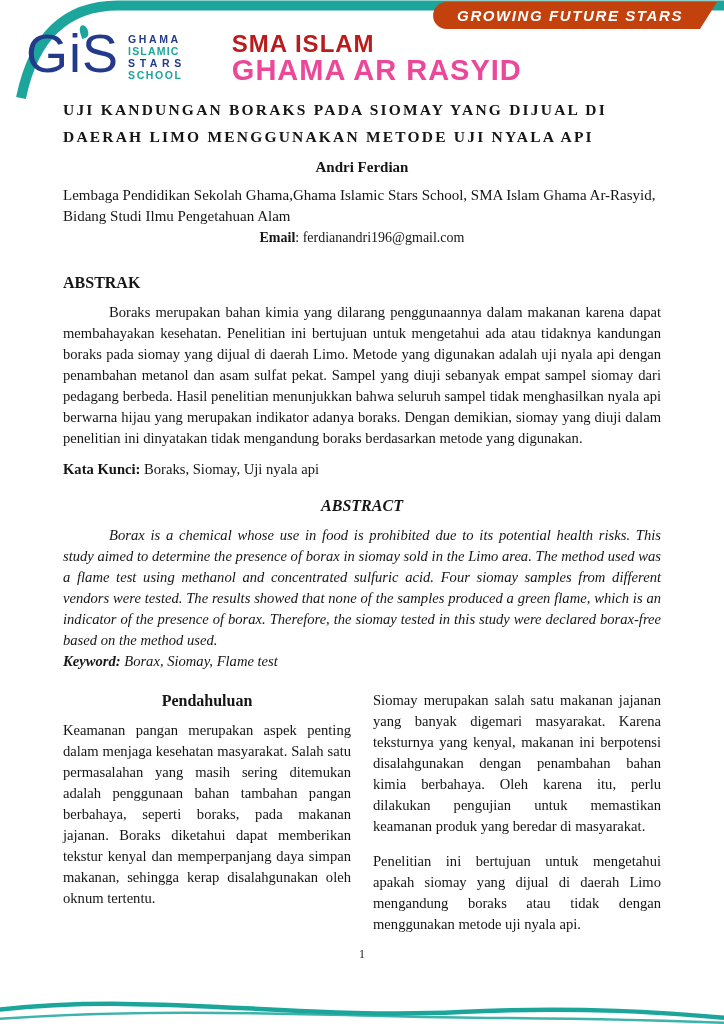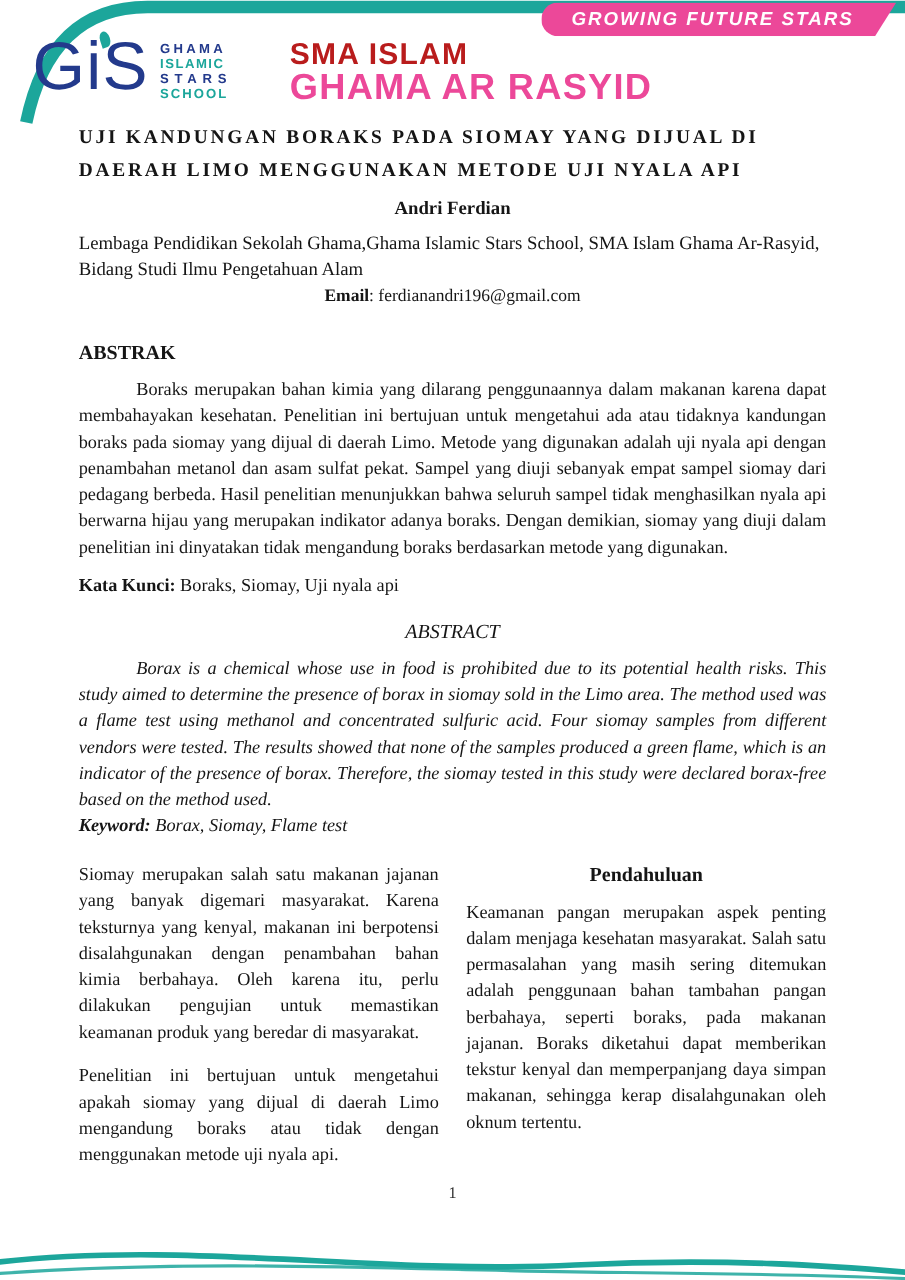--- a/index.html
+++ b/index.html
@@ -4,21 +4,21 @@
 <style>
   html,body{margin:0;padding:0;background:#e8e8e8;}
   .page{
     position:relative;width:724px;height:1024px;margin:0 auto;background:#ffffff;
     font-family:"Liberation Serif", serif;color:#151515;overflow:hidden;
   }
   
   .deco-top{position:absolute;top:0;left:0;pointer-events:none;}
   .banner{
     position:absolute;top:2px;right:7px;height:27px;
-    background:#ec4899;border-radius:14px 0 0 14px;
+    background:#c2410c;border-radius:14px 0 0 14px;
     clip-path:polygon(0 0,100% 0,calc(100% - 17px) 100%,0 100%);
     display:flex;align-items:center;padding:0 34px 0 24px;
   }
   .banner span{
     font-family:"Liberation Sans", sans-serif;font-weight:bold;font-style:italic;
     font-size:15px;letter-spacing:1.6px;color:#ffffff;white-space:nowrap;
   }
   .logo-row{position:absolute;top:27px;left:26px;display:flex;align-items:flex-start;}
   .gis{
     font-family:"Liberation Sans", sans-serif;font-weight:400;font-size:54px;line-height:52px;
@@ -43,21 +43,21 @@
   .content{position:relative;margin:0 63px;padding-top:92px;}
   .title{
     margin-top:4px;font-weight:bold;font-size:15.5px;line-height:27px;
     letter-spacing:2.2px;
   }
   .author{margin-top:7px;text-align:center;font-weight:bold;font-size:15px;line-height:20px;}
   .affiliation{margin-top:8px;text-align:left;font-size:15px;line-height:21px;}
   .email-line{margin-top:1px;text-align:center;font-size:14px;line-height:20px;}
   .email-line .lbl{font-weight:bold;}
   .h-abstrak{margin-top:24px;text-align:left;font-weight:bold;font-size:16px;line-height:21px;}
-  .h-abstract{margin-top:15px;text-align:center;font-weight:normal;font-style:italic;font-size:16px;line-height:21px;}
+  .h-abstract{margin-top:15px;text-align:center;font-weight:bold;font-style:italic;font-size:16px;line-height:21px;}
   .para{
     margin-top:9px;text-align:justify;font-size:14.6px;line-height:21px;text-indent:46px;
   }
   .para.italic{font-style:italic;}
   .kw-line{margin-top:10px;font-size:14.6px;line-height:21px;}
   .kw-line .lbl{font-weight:bold;}
   .kw-line.italic{font-style:italic;margin-top:0;}
   .kw-line.italic .lbl{font-weight:bold;font-style:italic;}
   .columns{display:flex;gap:22px;margin-top:18px;}
   .col{flex:1;text-align:justify;font-size:14.6px;line-height:21px;}
@@ -124,26 +124,26 @@
 
     <div class="para italic">Borax is a chemical whose use in food is prohibited due to its potential health risks. This study aimed to determine the presence of borax in siomay sold in the Limo area. The method used was a flame test using methanol and concentrated sulfuric acid. Four siomay samples from different vendors were tested. The results showed that none of the samples produced a green flame, which is an indicator of the presence of borax. Therefore, the siomay tested in this study were declared borax-free based on the method used.</div>
 
     <div class="kw-line italic">
       <span class="lbl">Keyword:</span>
       <span>Borax, Siomay, Flame test</span>
     </div>
 
     <div class="columns">
       <div class="col">
+        <div class="col-heading">Pendahuluan</div>
+        <p>Keamanan pangan merupakan aspek penting dalam menjaga kesehatan masyarakat. Salah satu permasalahan yang masih sering ditemukan adalah penggunaan bahan tambahan pangan berbahaya, seperti boraks, pada makanan jajanan. Boraks diketahui dapat memberikan tekstur kenyal dan memperpanjang daya simpan makanan, sehingga kerap disalahgunakan oleh oknum tertentu.</p>
+      </div>
+      <div class="col">
         <p>Siomay merupakan salah satu makanan jajanan yang banyak digemari masyarakat. Karena teksturnya yang kenyal, makanan ini berpotensi disalahgunakan dengan penambahan bahan kimia berbahaya. Oleh karena itu, perlu dilakukan pengujian untuk memastikan keamanan produk yang beredar di masyarakat.</p>
         <p>Penelitian ini bertujuan untuk mengetahui apakah siomay yang dijual di daerah Limo mengandung boraks atau tidak dengan menggunakan metode uji nyala api.</p>
-      </div>
-      <div class="col">
-        <div class="col-heading">Pendahuluan</div>
-        <p>Keamanan pangan merupakan aspek penting dalam menjaga kesehatan masyarakat. Salah satu permasalahan yang masih sering ditemukan adalah penggunaan bahan tambahan pangan berbahaya, seperti boraks, pada makanan jajanan. Boraks diketahui dapat memberikan tekstur kenyal dan memperpanjang daya simpan makanan, sehingga kerap disalahgunakan oleh oknum tertentu.</p>
       </div>
     </div>
 
   </div>
 
   <div class="page-number">1</div>
 
   <svg class="deco-bottom" width="724" height="36" viewBox="0 0 724 36">
     <path d="M-4,22 C150,4 300,32 460,24 C580,18 670,25 728,30" fill="none" stroke="#1ca69b" stroke-width="4.5"></path>
     <path d="M-4,31 C180,18 340,29 500,30 C600,31 680,33 728,35" fill="none" stroke="#1ca69b" stroke-width="2.5" opacity="0.85"></path>

